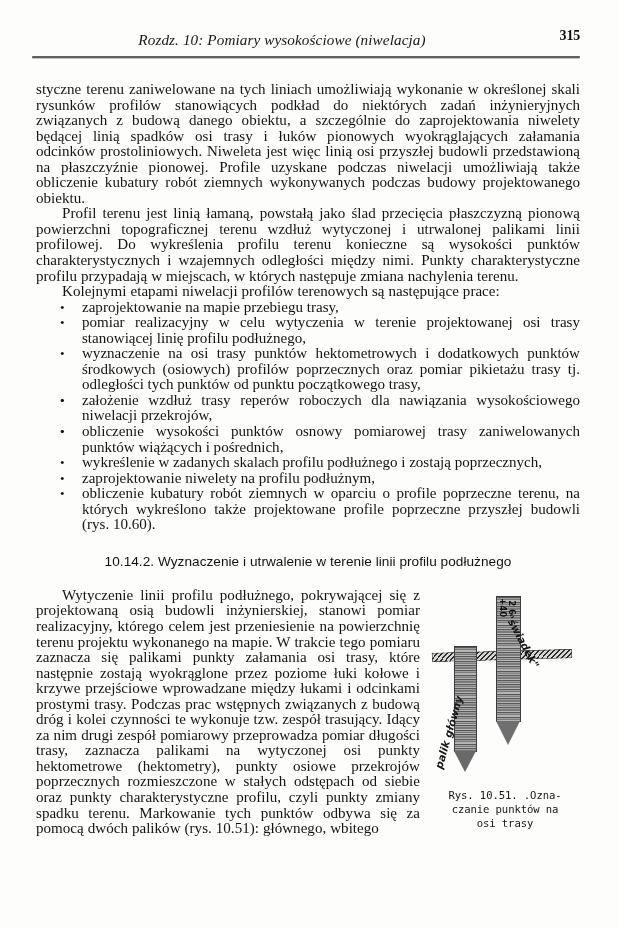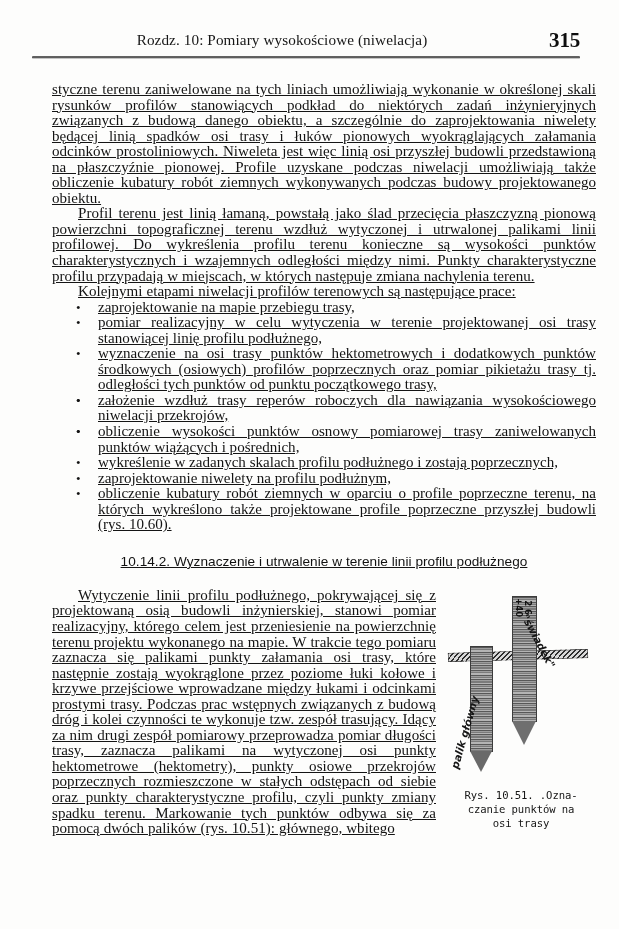--- a/index.html
+++ b/index.html
@@ -24,31 +24,32 @@
     top: 31px;
     width: 548px;
     height: 26px;
   }
   .runhead-title {
     position: absolute;
     left: 0;
     top: 0;
     width: 500px;
     text-align: center;
+    font-style: italic;
     font-size: 15.2px;
     letter-spacing: 0.1px;
     white-space: nowrap;
     color: #161616;
   }
   .runhead-page {
     position: absolute;
     right: 0;
     top: -3px;
     font-weight: bold;
-    font-size: 21px;
+    font-size: 14px;
     letter-spacing: -0.2px;
     color: #0e0e0e;
     margin-left: 32px;
   }
   .runhead-rule {
     position: absolute;
     left: 32px;
     top: 56px;
     width: 548px;
     height: 3px;
@@ -56,24 +57,23 @@
        rgba(120,120,120,0.75) 0px,
        rgba(30,30,30,0.95) 1px,
        rgba(60,60,60,0.55) 2px,
        rgba(200,200,200,0.15) 3px);
     border-radius: 1px;
   }
 
   
   .body {
     position: absolute;
-    left: 52px;
+    left: 36px;
     top: 82px;
     width: 544px;
-    text-decoration: underline;
   }
   p.para {
     margin: 0;
     font-size: 15.05px;
     line-height: 15.55px;
     text-align: justify;
     text-justify: inter-word;
     letter-spacing: 0.02px;
     word-spacing: 0.2px;
     color: #131313;

